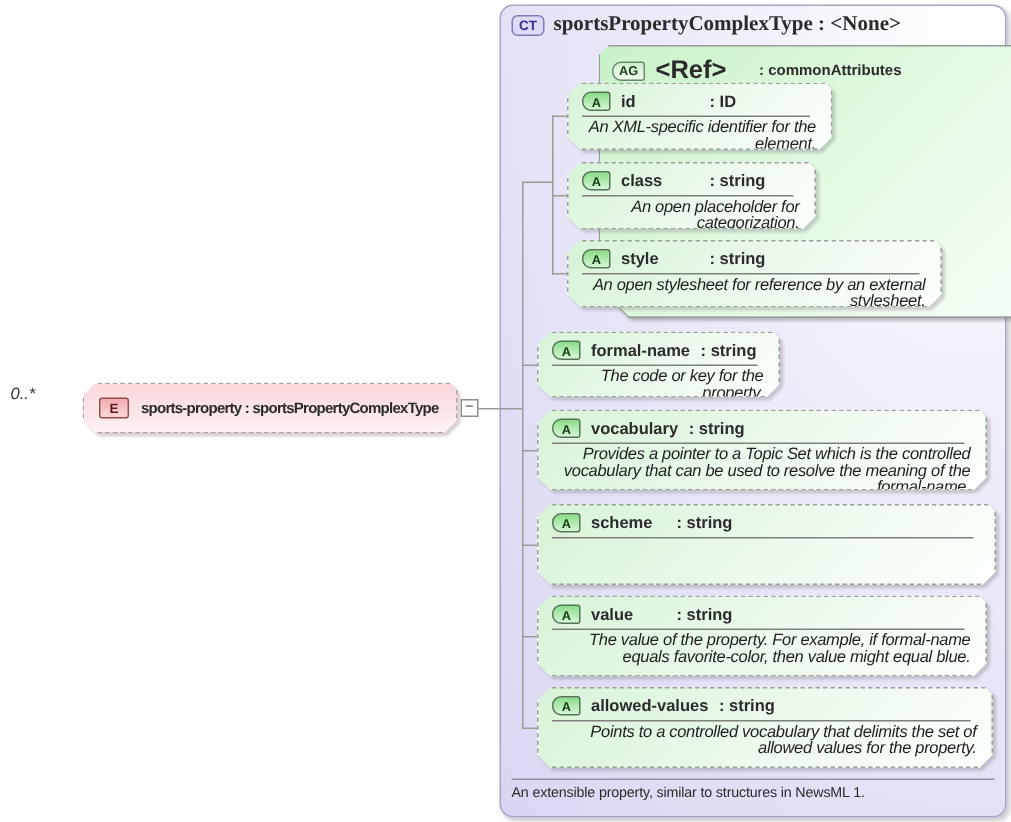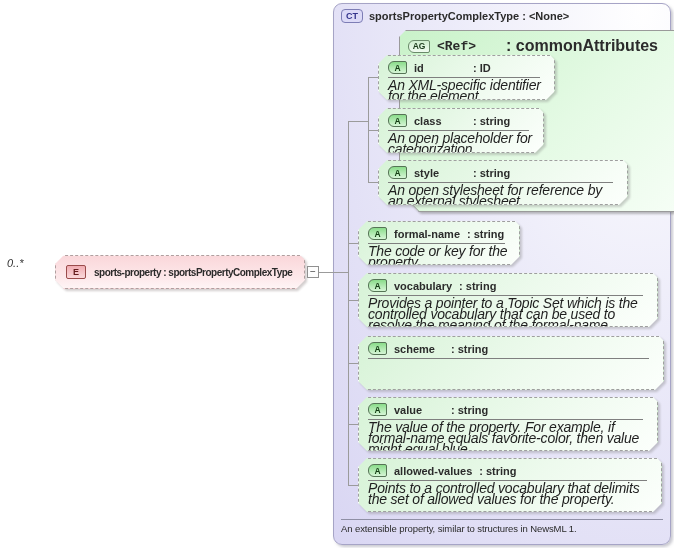--- a/index.html
+++ b/index.html
@@ -18,47 +18,47 @@
          font-weight:bold;box-sizing:border-box;flex:none;}
   .badge.ct{width:22px;height:14px;border:1px solid #7d7db5;border-radius:4px;
             background:#dcdaf7;color:#34348c;font-size:9px;}
   .badge.ag{width:22px;height:13px;border:1px solid #6a8a6a;border-radius:6px 2px 2px 6px;
             background:linear-gradient(180deg,#cfeecf,#f0fbf0);color:#1c3c1c;font-size:8.5px;}
   .badge.a{width:19px;height:13px;border:1px solid #557455;border-radius:6px 2px 2px 6px;
            background:linear-gradient(180deg,#8adc8a,#d6f6d6);color:#143c14;font-size:8.5px;}
   .badge.e{width:20px;height:14px;border:1px solid #9a4b4b;border-radius:2px;
            background:linear-gradient(180deg,#f1acb2,#fad8da);color:#641d1d;font-size:9px;}
 
-  .title{font-weight:bold;color:#2b2b2b;font-size:11px;white-space:nowrap;}
+  .title{font-weight:bold;color:#2b2b2b;font-size:14px;white-space:nowrap;font-family:Liberation Serif, serif;}
 
   
   .ag-box{position:absolute;left:355px;top:30px;width:285px;height:182px;z-index:1;
           filter:drop-shadow(2px 2px 1px rgba(110,110,110,.45));}
   .ag-inner{width:100%;height:100%;box-sizing:border-box;border:1px solid #9a9a9a;position:relative;
             background:linear-gradient(135deg,#c9f2c9 0%,#e4fae4 55%,#f6fef6 100%);
             clip-path:polygon(7px 0,100% 0,100% 100%,20px 100%,0 calc(100% - 20px),0 7px);margin-left:44px;}
   .ag-diag{position:absolute;left:-4px;top:171px;width:28px;height:1px;background:#9a9a9a;
            transform:rotate(45deg);}
   .ag-header{display:flex;align-items:center;gap:7px;padding:6px 0 0 8px;}
-  .ag-name{font-weight:bold;font-size:13px;color:#2b2b2b;min-width:62px;display:inline-block;white-space:nowrap;font-family:Liberation Mono, monospace;}
-  .ag-type{font-weight:bold;font-size:16px;color:#2b2b2b;white-space:nowrap;}
+  .ag-name{font-weight:bold;font-size:17px;color:#2b2b2b;min-width:62px;display:inline-block;white-space:nowrap;}
+  .ag-type{font-weight:bold;font-size:10px;color:#2b2b2b;white-space:nowrap;}
 
   
   .attr{position:absolute;z-index:2;filter:drop-shadow(2px 2px 1px rgba(120,120,120,.35));}
   .attr-inner{width:100%;height:100%;box-sizing:border-box;border:1px dashed #9f9f9f;overflow:hidden;
               background:linear-gradient(135deg,#d7f3d7 0%,#edfaed 55%,#fcfffc 100%);
               clip-path:polygon(9px 0,calc(100% - 5px) 0,100% 5px,100% calc(100% - 9px),
                         calc(100% - 9px) 100%,9px 100%,0 calc(100% - 9px),0 9px);}
   .attr-title{display:flex;align-items:center;gap:7px;padding:5px 8px 3px 9px;}
   .attr-name{font-weight:bold;font-size:11px;color:#2b2b2b;min-width:50px;display:inline-block;white-space:nowrap;}
   .inner-ag .attr-name{min-width:52px;}
   .attr-type{font-weight:bold;font-size:11px;color:#2b2b2b;white-space:nowrap;}
   .attr-sep{border-top:1px solid #7f7f7f;margin:0 14px 1px 9px;}
-  .attr-desc{font-style:italic;font-size:14px;letter-spacing:-.2px;line-height:11px;
-             color:#1f1f1f;padding:1px 10px 0 9px;}
+  .attr-desc{font-style:italic;font-size:11px;letter-spacing:-.2px;line-height:11px;
+             color:#1f1f1f;padding:1px 10px 0 9px;text-align:right;}
 
   
   .el-box{position:absolute;left:55px;top:255px;width:250px;height:34px;z-index:2;
           filter:drop-shadow(2px 2px 1px rgba(130,115,115,.35));}
   .el-inner{width:100%;height:100%;box-sizing:border-box;border:1px dashed #b09f9f;
             background:linear-gradient(180deg,#fad7da 0%,#fde9eb 70%,#fef4f5 100%);
             clip-path:polygon(9px 0,calc(100% - 5px) 0,100% 5px,100% calc(100% - 9px),
                       calc(100% - 9px) 100%,9px 100%,0 calc(100% - 9px),0 9px);
             display:flex;align-items:center;gap:8px;padding-left:10px;}
   .el-title{font-weight:bold;font-size:10px;letter-spacing:-.5px;color:#2b2b2b;white-space:nowrap;}

